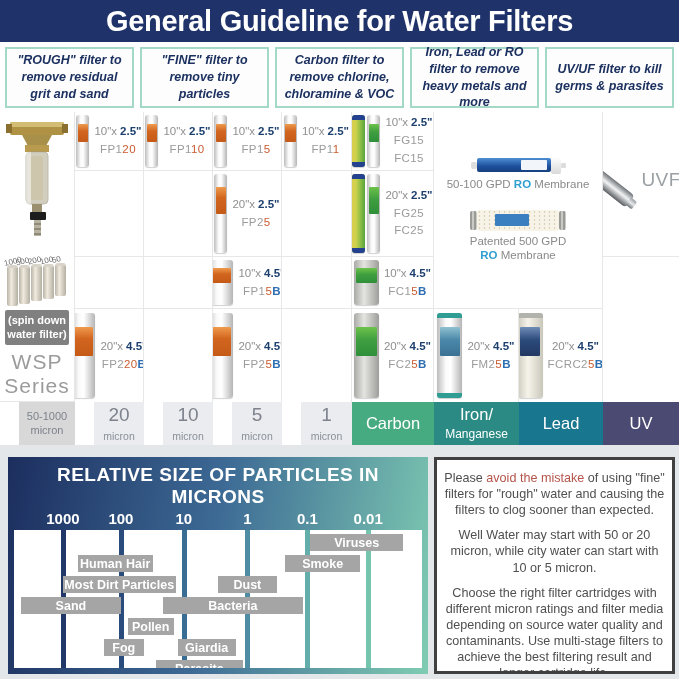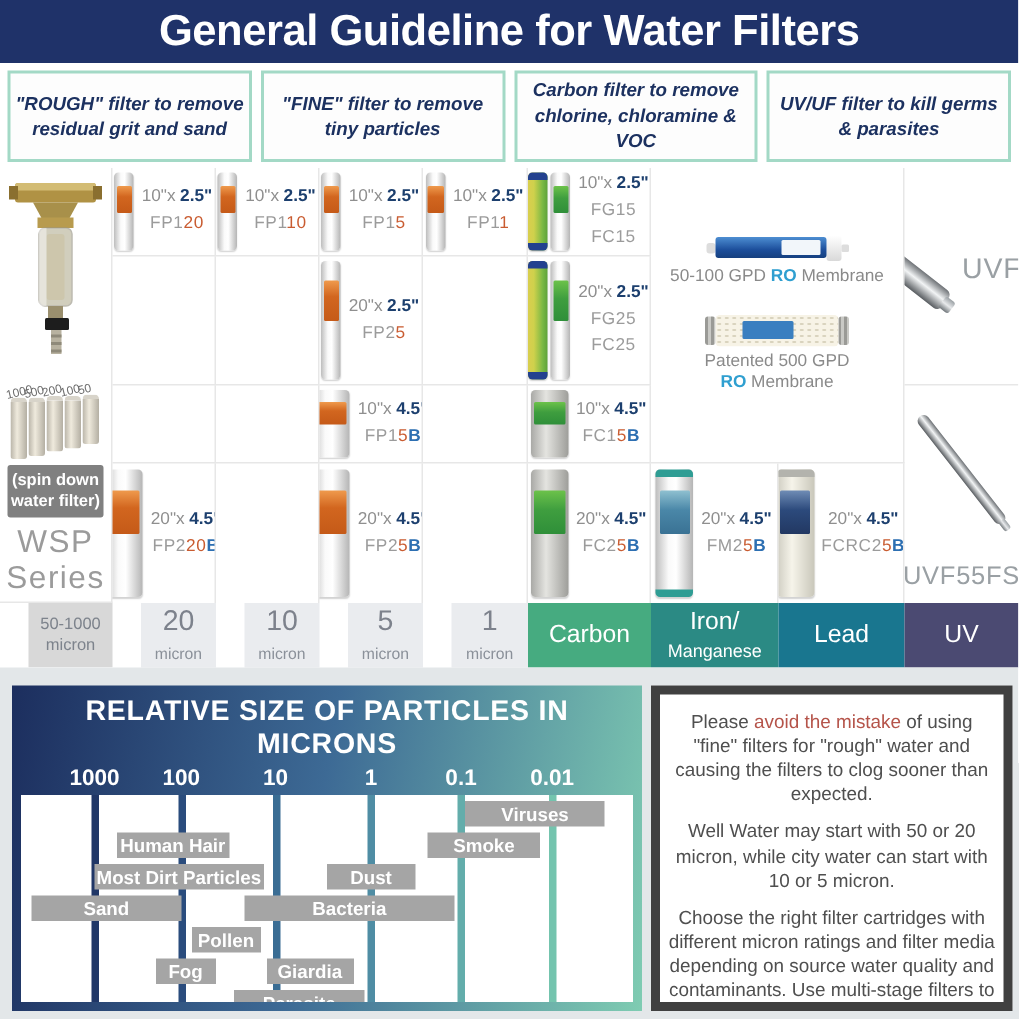--- a/index.html
+++ b/index.html
@@ -99,36 +99,37 @@
   .chart{flex:0 0 420px;display:flex;flex-direction:column;
          background:linear-gradient(100deg,#1c2e5e 0%,#3d6a95 48%,#7fccb2 100%);}
   .chart-title{padding-top:7px;text-align:center;color:#fff;font-size:19px;font-weight:bold;letter-spacing:.5px;}
   .scale-row{position:relative;height:22px;margin:0 6px;}
   .snum{position:absolute;top:2px;transform:translateX(-50%);color:#fff;font-weight:bold;font-size:15px;}
   .panel{flex:1;margin:0 6px 6px;background:#fff;position:relative;overflow:hidden;}
   .gline{position:absolute;top:0;bottom:0;width:5px;}
   .bar{position:absolute;height:17px;background:#a5a5a5;color:#fff;font-weight:bold;font-size:12.5px;
        display:flex;align-items:center;justify-content:center;white-space:nowrap;overflow:hidden;}
   
-  .advice{flex:1;border:6px solid #404040;background:#fff;color:#4f4f4f;text-align:center;
+  .advice{flex:1;border:3px solid #404040;background:#fff;color:#4f4f4f;text-align:center;
           font-size:12.6px;line-height:1.28;padding:6px 5px;overflow:hidden;}
   .advice p{margin:4px 0 9px;}
   .advice .red{color:#b5544a;}
 </style>
 </head>
 <body>
 
 <div class="page">
 
   <div class="title-bar">General Guideline for Water Filters</div>
 
   <div class="header-row">
     <div class="hcard">"ROUGH" filter to remove residual grit and sand</div>
     <div class="hcard">"FINE" filter to remove tiny particles</div>
     <div class="hcard">Carbon filter to remove chlorine, chloramine &amp; VOC</div>
+    <div class="hcard">Iron, Lead or RO filter to remove heavy metals and more</div>
     <div class="hcard">UV/UF filter to kill germs &amp; parasites</div>
   </div>
 
   <div class="grid">
 
     <div class="cell side c1">
       <svg width="62" height="128" viewBox="0 0 62 128">
         <rect x="4" y="6" width="54" height="13" rx="2" fill="#b09244"></rect>
         <rect x="4" y="6" width="54" height="5" rx="2" fill="#d3bc74"></rect>
         <rect x="0" y="8" width="6" height="9" fill="#8a6f2f"></rect>
@@ -272,26 +273,20 @@
           <span class="ro">RO</span> <span>Membrane</span></div>
       </div>
     </div>
 
     <div class="cell span-uv1">
       <div class="uvfig">
           <div class="uvrod rod11"></div>
         </div>
       <div class="uvname">UVF11</div>
     </div>
-    <div class="cell span-uv2">
-      <div class="uvfig">
-          <div class="uvrod rod55"></div>
-        </div>
-      <div class="uvname small">UVF55FS</div>
-    </div>
 
     <div class="cell c2 r3"></div>
     <div class="cell c3 r3"></div>
     <div class="cell c4 r3">
       <div class="cart w45 h10b">
           <i class="lbl or"></i>
         </div>
       <div class="plabel">
           <div class="psize"><span>10"x</span><span class="n">4.5"</span></div>
       <div class="pmodel"><span>FP1</span><span class="o">5</span><span class="b">B</span></div>

